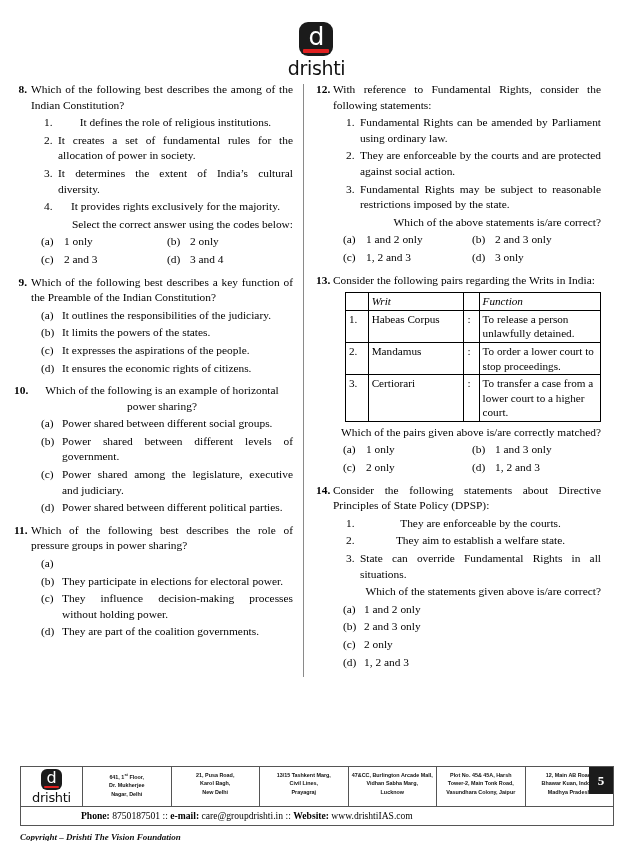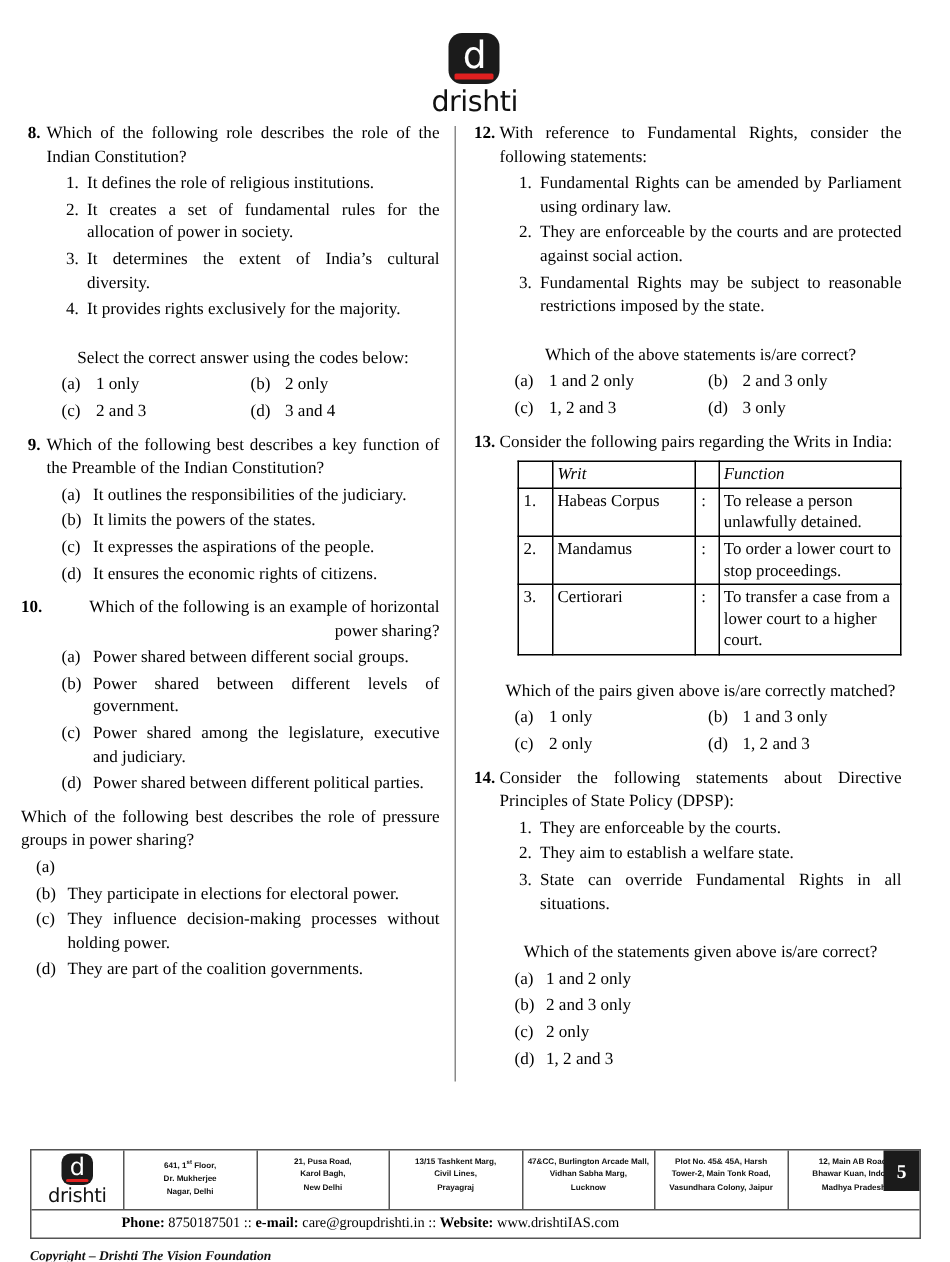--- a/index.html
+++ b/index.html
@@ -99,21 +99,21 @@
     flex: 0 0 17px;
     text-align: right;
     padding-right: 4px;
     box-sizing: border-box;
   }
   .q-body { flex: 1 1 auto; }
   .q-stem {
     text-align: justify;
     text-justify: inter-word;
   }
-  .q-stem.nojust { text-align: right; }
+  .q-stem.nojust { text-align: center; }
 
   
   .stmts {
     margin: 2px 0 0 0;
     padding: 0;
     list-style: none;
   }
   .stmt {
     display: flex;
     margin-bottom: 2px;
@@ -121,25 +121,25 @@
   }
   .stmt-num {
     width: 14px;
     flex: 0 0 14px;
   }
   .stmt-text {
     flex: 1 1 auto;
     text-align: justify;
     text-justify: inter-word;
   }
-  .stmt-text.nojust { text-align: left; }
+  .stmt-text.nojust { text-align: center; }
 
   .lead {
-    margin-top: 17px;
-    text-align: center;
+    margin-top: 2px;
+    text-align: right;
   }
 
   
   .opts { margin-top: 2px; }
   .opt {
     display: flex;
     margin-bottom: 2px;
     padding-left: 10px;
   }
   .opt-key {
@@ -299,21 +299,21 @@
   </div>
 </div>
 
 <div class="columns">
 
   <div class="col col-left">
 
     <div class="q">
       <div class="q-num">8.</div>
       <div class="q-body">
-        <div class="q-stem">Which of the following role describes the role of the Indian Constitution?</div>
+        <div class="q-stem">Which of the following best describes the among of the Indian Constitution?</div>
         <ul class="stmts">
           <li class="stmt">
             <span class="stmt-num">1.</span>
             <span class="stmt-text nojust">It defines the role of religious institutions.</span>
           </li>
           <li class="stmt">
             <span class="stmt-num">2.</span>
             <span class="stmt-text">It creates a set of fundamental rules for the allocation of power in society.</span>
           </li>
           <li class="stmt">
@@ -395,20 +395,21 @@
           </div>
           <div class="opt">
             <span class="opt-key">(d)</span>
             <span class="opt-text">Power shared between different political parties.</span>
           </div>
         </div>
       </div>
     </div>
 
     <div class="q">
+      <div class="q-num">11.</div>
       <div class="q-body">
         <div class="q-stem">Which of the following best describes the role of pressure groups in power sharing?</div>
         <div class="opts">
           <div class="opt">
             <span class="opt-key">(a)</span>
           </div>
           <div class="opt">
             <span class="opt-key">(b)</span>
             <span class="opt-text">They participate in elections for electoral power.</span>
           </div>

